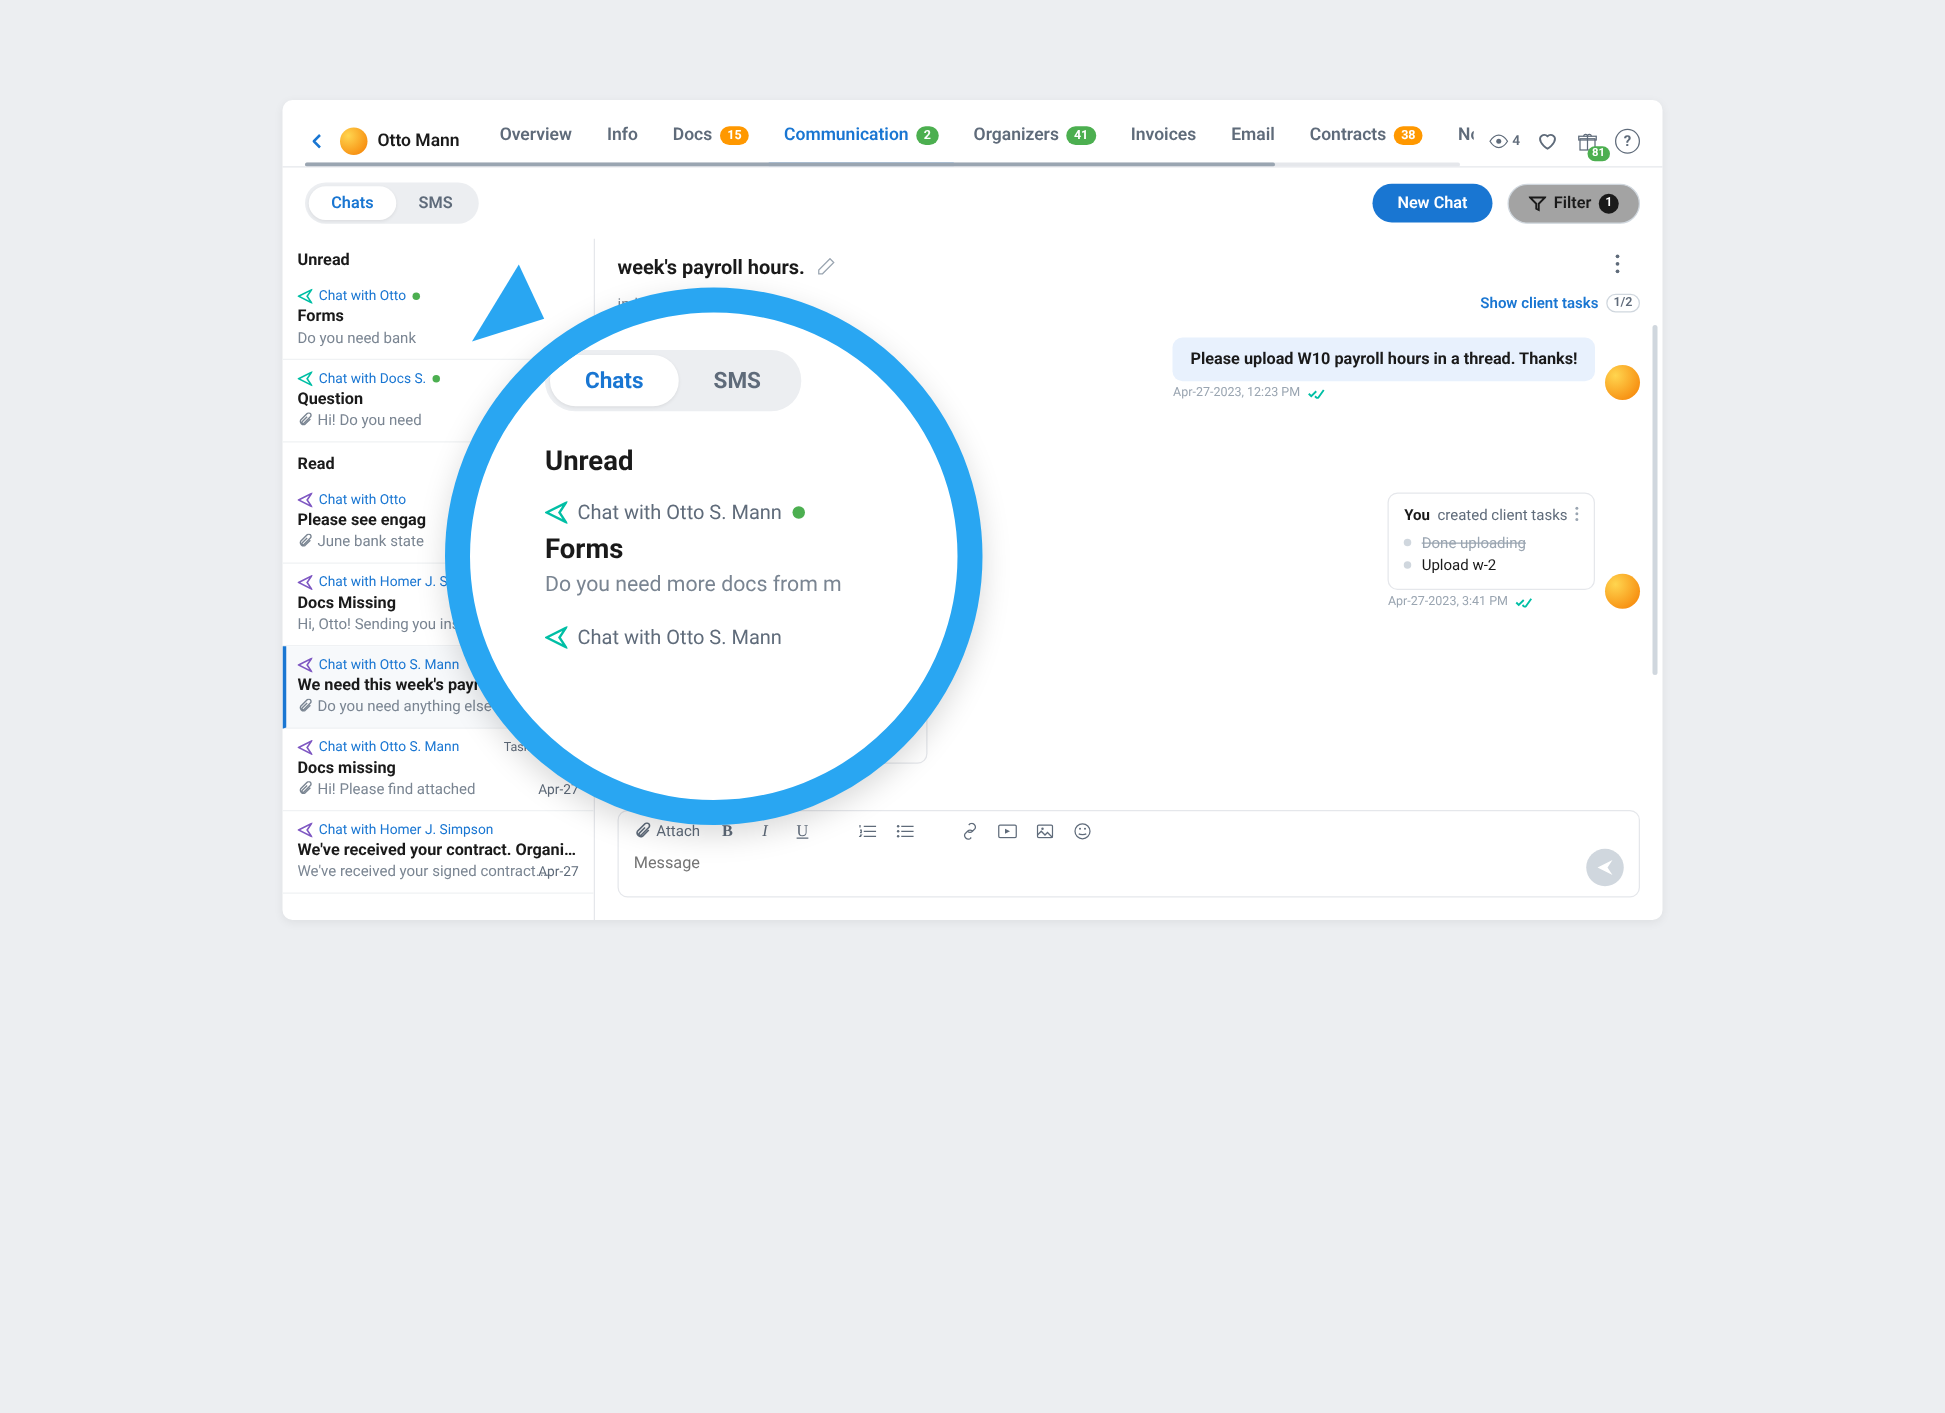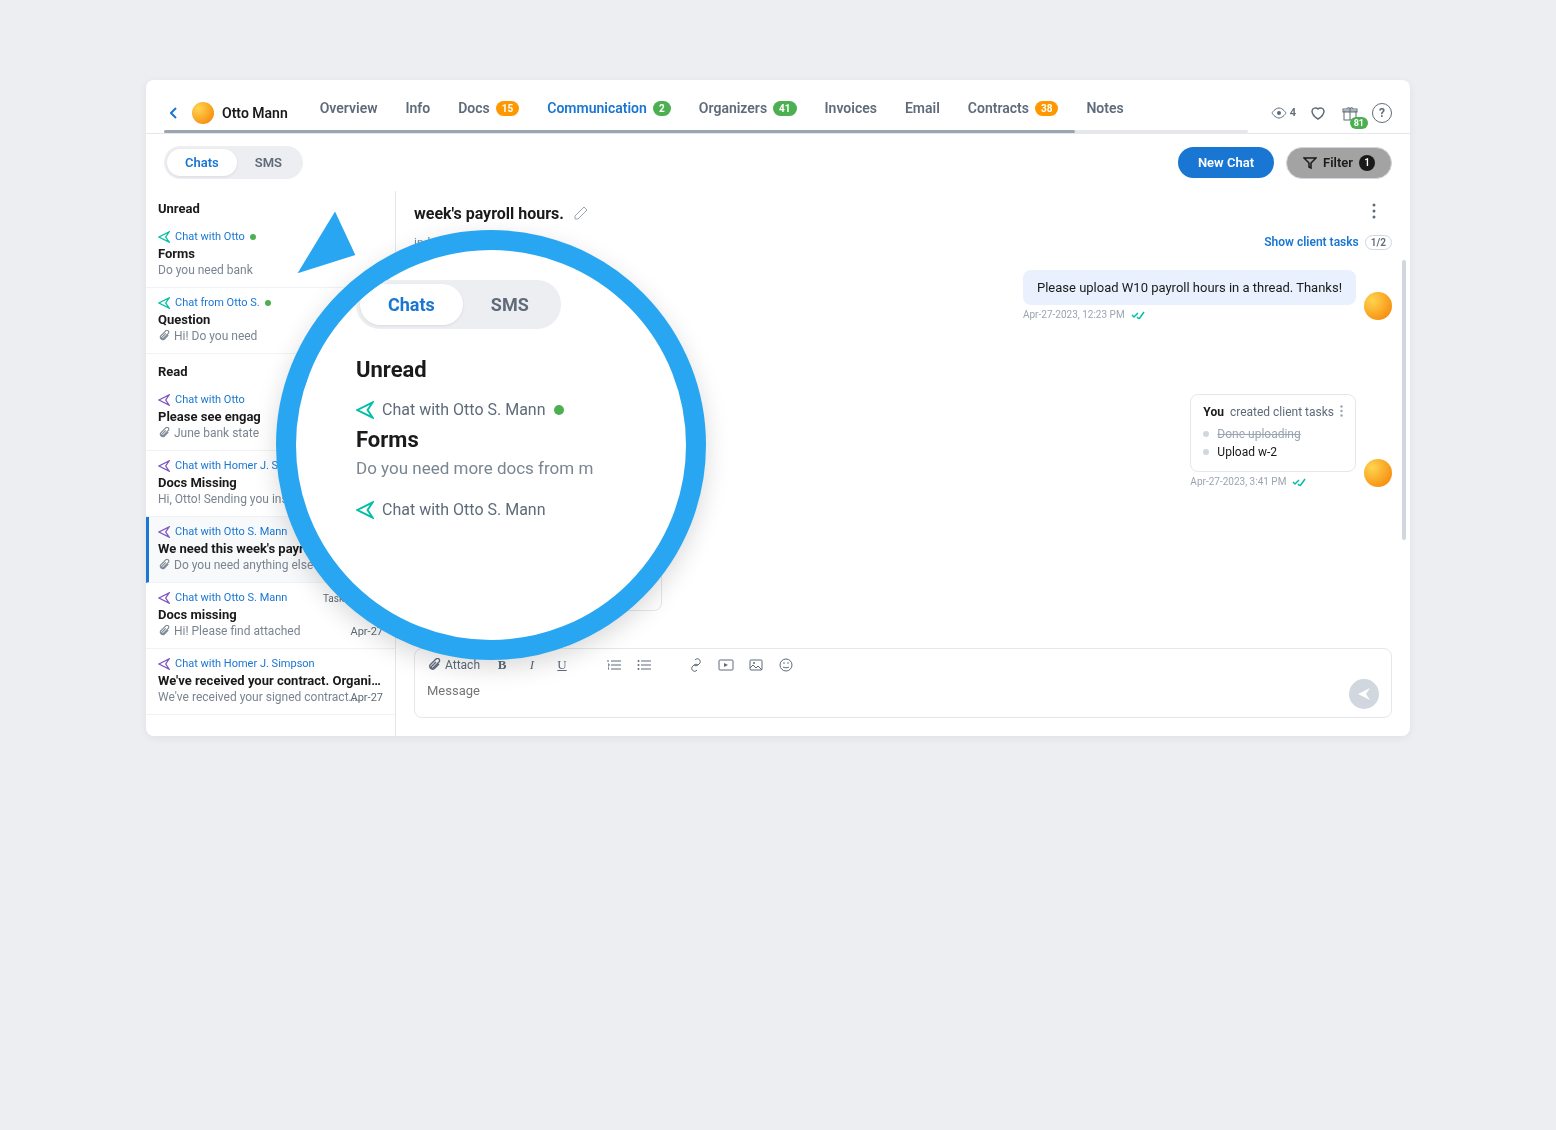--- a/index.html
+++ b/index.html
@@ -1,17 +1,17 @@
 <!DOCTYPE html>
 <html><head>
 <meta charset="utf-8">
 <style>
 * { margin: 0; padding: 0; box-sizing: border-box; font-family: -apple-system, BlinkMacSystemFont, 'Segoe UI', Roboto, sans-serif; }
 body { background: #eceef1; display: flex; justify-content: center; align-items: flex-start; padding: 80px 0; }
-.app-frame { width: 1264px; background: #fff; border-radius: 8px; box-shadow: 0 2px 8px rgba(0,0,0,0.06); position: relative; }
+.app-frame { width: 1104px; background: #fff; border-radius: 8px; box-shadow: 0 2px 8px rgba(0,0,0,0.06); position: relative; }
 .header { display: flex; align-items: center; padding: 12px 18px 0; border-bottom: 1px solid #e5e7eb; position: relative; }
 .back-btn { width: 20px; height: 20px; display: flex; align-items: center; justify-content: center; color: #1976d2; cursor: pointer; margin-right: 8px; }
 .client-avatar { width: 22px; height: 22px; border-radius: 50%; background: radial-gradient(circle at 30% 30%, #ffd54f, #f57c00); display: flex; align-items: center; justify-content: center; margin-right: 8px; overflow: hidden; }
 .client-name { font-weight: 600; font-size: 14px; color: #1a1a1a; margin-right: 20px; }
 .tabs { display: flex; gap: 4px; flex: 1; overflow: hidden; }
 .tab { font-size: 14px; font-weight: 600; color: #5f6b7a; padding: 8px 12px 14px; cursor: pointer; border-bottom: 3px solid transparent; display: flex; align-items: center; gap: 6px; white-space: nowrap; }
 .tab.active { color: #1976d2; border-bottom-color: #1976d2; }
 .badge { background: #4caf50; color: #fff; border-radius: 10px; font-size: 10px; font-weight: 700; padding: 2px 6px; min-width: 18px; text-align: center; }
 .badge.orange { background: #ff9800; }
 .header-actions { display: flex; align-items: center; gap: 12px; margin-left: 12px; }
@@ -47,21 +47,21 @@
 .edit-ico { width: 14px; height: 14px; color: #9aa5b1; cursor: pointer; }
 .kebab { width: 20px; height: 20px; color: #5f6b7a; cursor: pointer; margin-left: auto; }
 .conv-subhead { display: flex; align-items: flex-end; padding: 0 18px 10px; font-size: 12px; color: #7a8592; gap: 18px; }
 .show-tasks { color: #1976d2; font-weight: 600; margin-left: auto; font-size: 12px; display: flex; gap: 6px; cursor: pointer; }
 .st-badge { border: 1px solid #d0d7de; border-radius: 8px; padding: 1px 5px; font-size: 10px; color: #5f6b7a; }
 .messages { padding: 10px 18px; flex: 1; position: relative; min-height: 380px; }
 .msg-row { display: flex; margin-bottom: 14px; gap: 8px; }
 .msg-row.right { justify-content: flex-end; }
 .msg-avatar { width: 28px; height: 28px; border-radius: 50%; background: radial-gradient(circle at 30% 30%, #ffd54f, #f57c00); flex-shrink: 0; align-self: flex-end; }
 .msg-bubble { background: #f7f9fb; border-radius: 8px; padding: 10px 14px; max-width: 380px; font-size: 13px; color: #1a1a1a; }
-.msg-bubble.out { background: #e8f1fd; }
+.msg-bubble.out { background: #e8f1fd; font-weight: bold; }
 .msg-time { font-size: 10px; color: #9aa5b1; margin-top: 4px; display: flex; align-items: center; gap: 6px; }
 .check2 { color: #00bfa5; }
 .task-card { border: 1px solid #e5e7eb; border-radius: 8px; padding: 10px 12px; max-width: 300px; min-width: 160px; font-size: 13px; }
 .task-head { display: flex; align-items: flex-start; gap: 6px; color: #5f6b7a; font-size: 12px; margin-bottom: 6px; }
 .task-head strong { color: #1a1a1a; }
 .task-kebab { margin-left: auto; cursor: pointer; color: #9aa5b1; }
 .task-item { display: flex; align-items: center; gap: 8px; font-size: 12px; color: #1a1a1a; padding: 2px 0; text-align: center; }
 .task-item.done { text-decoration: line-through; color: #9aa5b1; }
 .task-dot { width: 6px; height: 6px; border-radius: 50%; background: #d0d7de; }
 .doc-card { border: 1px solid #e5e7eb; border-radius: 8px; padding: 10px 12px; max-width: 300px; font-size: 12px; }
@@ -187,21 +187,21 @@
               <span>Do you need bank</span>
             </div>
           </div>
           <div class="chat-item">
             <div class="chat-meta">
               <span class="send-icon">
                 <svg width="12" height="12" viewBox="0 0 14 14">
                   <path d="M1 7l12-6-4 6 4 6z" fill="none" stroke="currentColor" stroke-width="1.5"></path>
                 </svg>
               </span>
-              <span>Chat from Otto S.</span>
+              <span>Chat with Docs S.</span>
               <span class="online-dot"></span>
             </div>
             <div class="chat-title">Question</div>
             <div class="chat-preview">
               <span class="clip-ico">
                 <svg width="12" height="12" viewBox="0 0 14 14">
                   <path d="M12 6l-5 5a3 3 0 0 1-4-4l6-6a2 2 0 0 1 3 3l-6 6a1 1 0 0 1-1.5-1.5L9 4" fill="none" stroke="#7a8592" stroke-width="1.3"></path>
                 </svg>
               </span>
               <span>Hi! Do you need</span>

